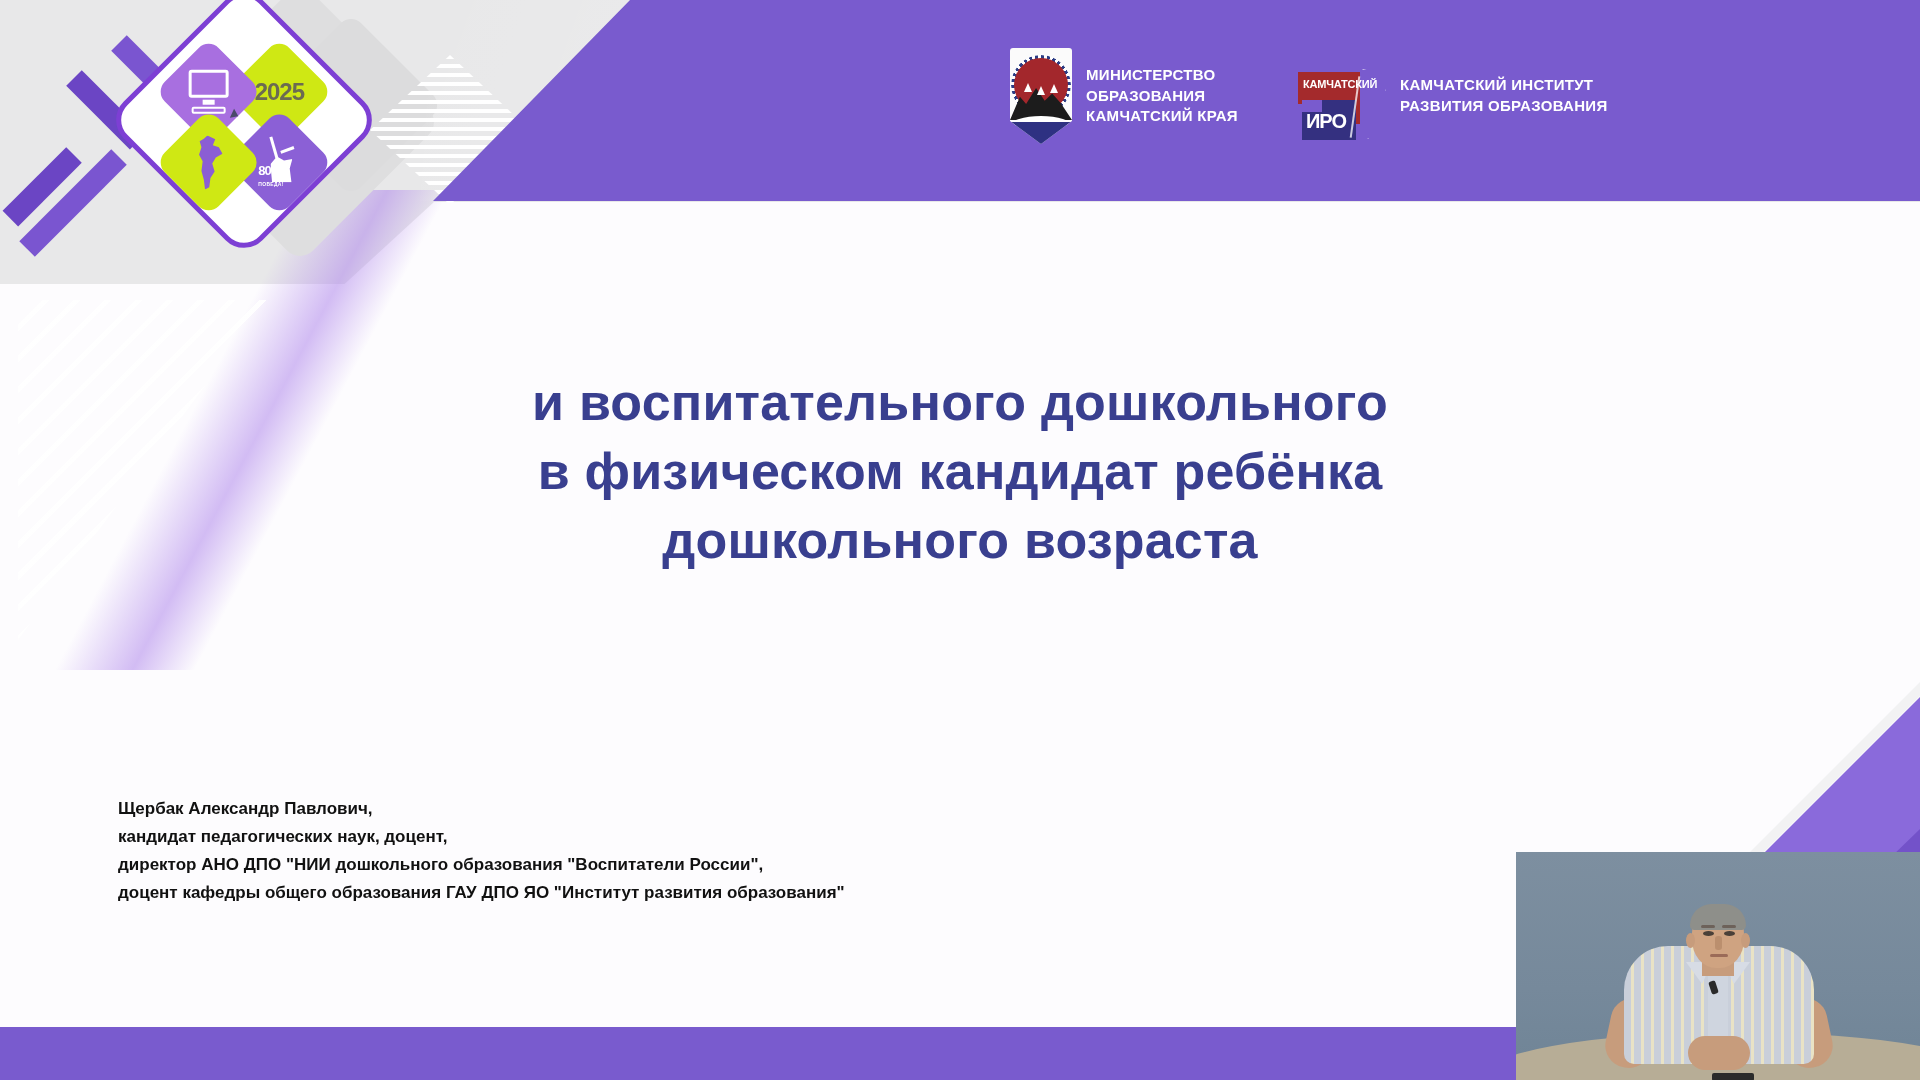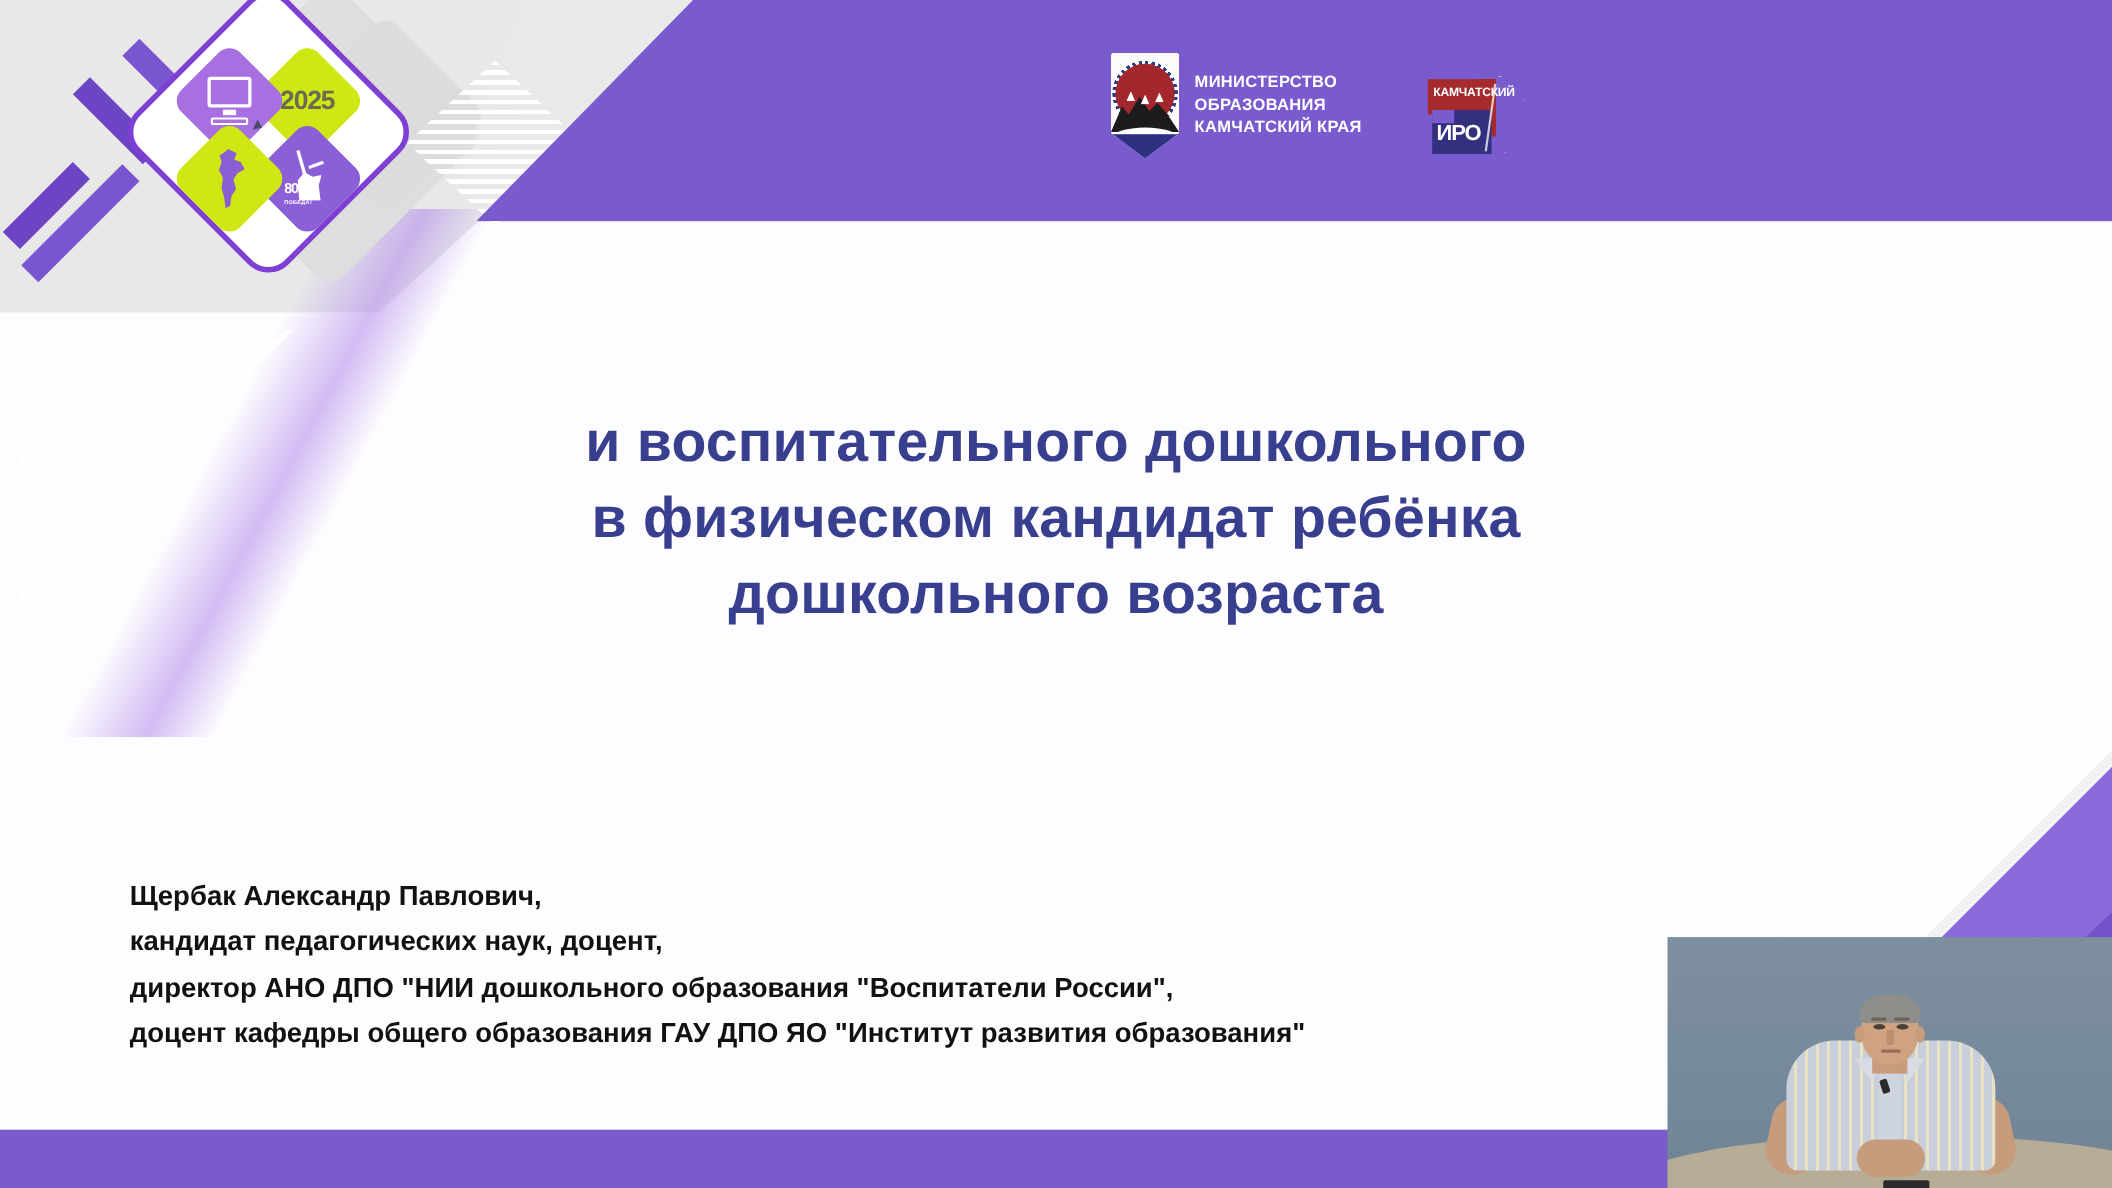--- a/index.html
+++ b/index.html
@@ -179,21 +179,21 @@
     text-align:center;
     color:#393f8f;
     font-size:52px; font-weight:700; line-height:1.33;
     letter-spacing:.2px;
   }
   .title div { white-space:nowrap; }
 
   
   .author {
     position:absolute; left:118px; top:795px; width:1420px;
-    color:#111; font-size:25px; font-weight:700; line-height:1.65;
+    color:#111; font-size:17px; font-weight:700; line-height:1.65;
   }
 
   
   .bottom-bar {
     position:absolute; left:0; bottom:0; width:1920px; height:53px;
     background:#795bce;
   }
 
   
   .br-wedge {
@@ -336,20 +336,24 @@
       <div class="iro-mark">
         <div class="iro-red"></div>
         <div class="iro-red-tail"></div>
         <div class="iro-blue"></div>
         <div class="iro-blue-notch"></div>
         <div class="iro-outline"></div>
         <div class="iro-line"></div>
         <div class="iro-kam-word">КАМЧАТСКИЙ</div>
         <div class="iro-word">ИРО</div>
       </div>
+      <div class="logo-text">
+        <div>КАМЧАТСКИЙ ИНСТИТУТ</div>
+        <div>РАЗВИТИЯ ОБРАЗОВАНИЯ</div>
+      </div>
     </div>
 
   </div>
 
   <div class="title">
     <div>и воспитательного дошкольного</div>
     <div>в физическом кандидат ребёнка</div>
     <div>дошкольного возраста</div>
   </div>
 

